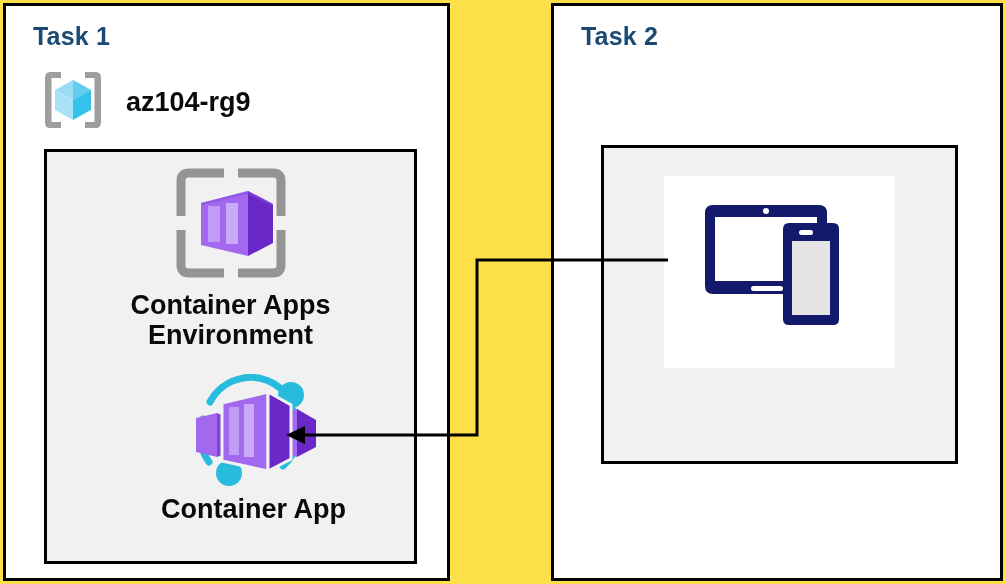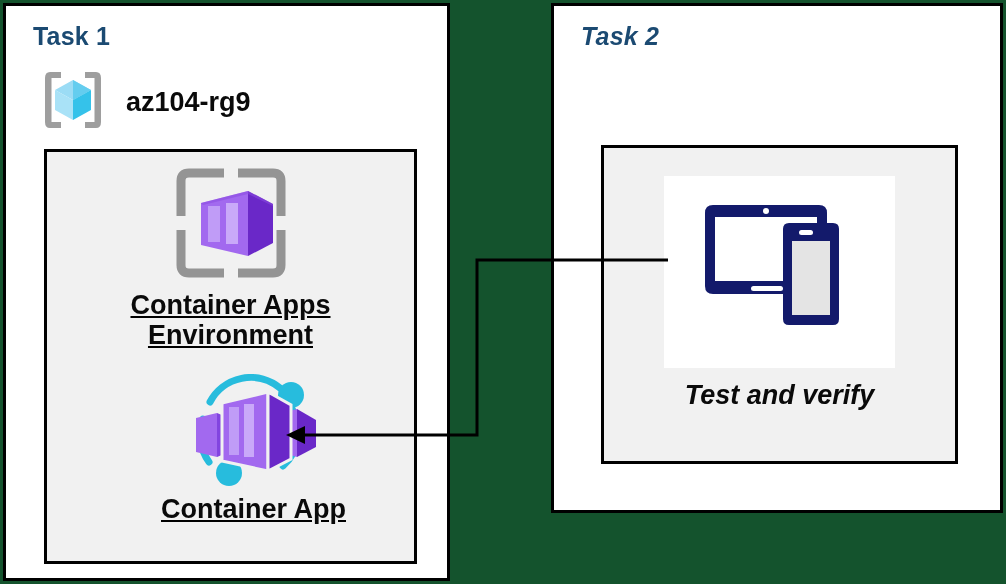--- a/index.html
+++ b/index.html
@@ -7,33 +7,33 @@
     padding: 0;
     background: #ffffff;
   }
   body {
     font-family: "Liberation Sans", sans-serif;
   }
   #canvas {
     position: relative;
     width: 1006px;
     height: 584px;
-    background: #14532d;
+    background: #fde047;
     overflow: hidden;
   }
 
   
   .task-panel {
     position: absolute;
     background: #ffffff;
     border: 3px solid #000000;
     box-sizing: border-box;
   }
   #task1-panel { left: 3px;   top: 3px; width: 447px; height: 578px; }
-  #task2-panel { left: 551px; top: 3px; width: 452px; height: 510px; font-style: italic; }
+  #task2-panel { left: 551px; top: 3px; width: 452px; height: 578px; }
 
   .task-title {
     position: absolute;
     left: 27px;
     top: 16px;
     font-size: 25px;
     font-weight: bold;
     color: #1b4a72;
     letter-spacing: 0.2px;
     white-space: nowrap;
@@ -65,21 +65,20 @@
     white-space: nowrap;
   }
 
   
   .node {
     position: absolute;
     width: 100%;
     display: flex;
     flex-direction: column;
     align-items: center;
-    text-decoration: underline;
   }
   #node-cae { top: 12px; }
   #node-ca  { top: 222px; margin-left: 23px; }
 
   .node-label {
     margin-top: 4px;
     font-size: 27px;
     font-weight: bold;
     color: #0a0a0a;
     line-height: 1.12;
@@ -224,21 +223,20 @@
               <rect x="24" y="22" width="102" height="64" fill="#ffffff"></rect>
               <circle cx="75" cy="16" r="3" fill="#ffffff"></circle>
               <rect x="60" y="91" width="32" height="5" rx="2.5" fill="#ffffff"></rect>
 
               <path d="M92 34 Q92 28 98 28 L142 28 Q148 28 148 34 L148 124 Q148 130 142 130 L98 130 Q92 130 92 124 Z" fill="#131a6b"></path>
               <rect x="101" y="46" width="38" height="74" fill="#e4e4e4"></rect>
               <rect x="108" y="35" width="14" height="5" rx="2.5" fill="#ffffff"></rect>
             </svg>
           </span>
         </div>
-        <div id="devices-label">Test and verify</div>
       </div>
 
     </div>
   </div>
 
   <svg id="connector" viewBox="0 0 1006 584">
     <polyline points="668,260 477,260 477,435 300,435" fill="none" stroke="#000000" stroke-width="3"></polyline>
     <polygon points="286,435 305,426 305,444" fill="#000000"></polygon>
   </svg>
 

